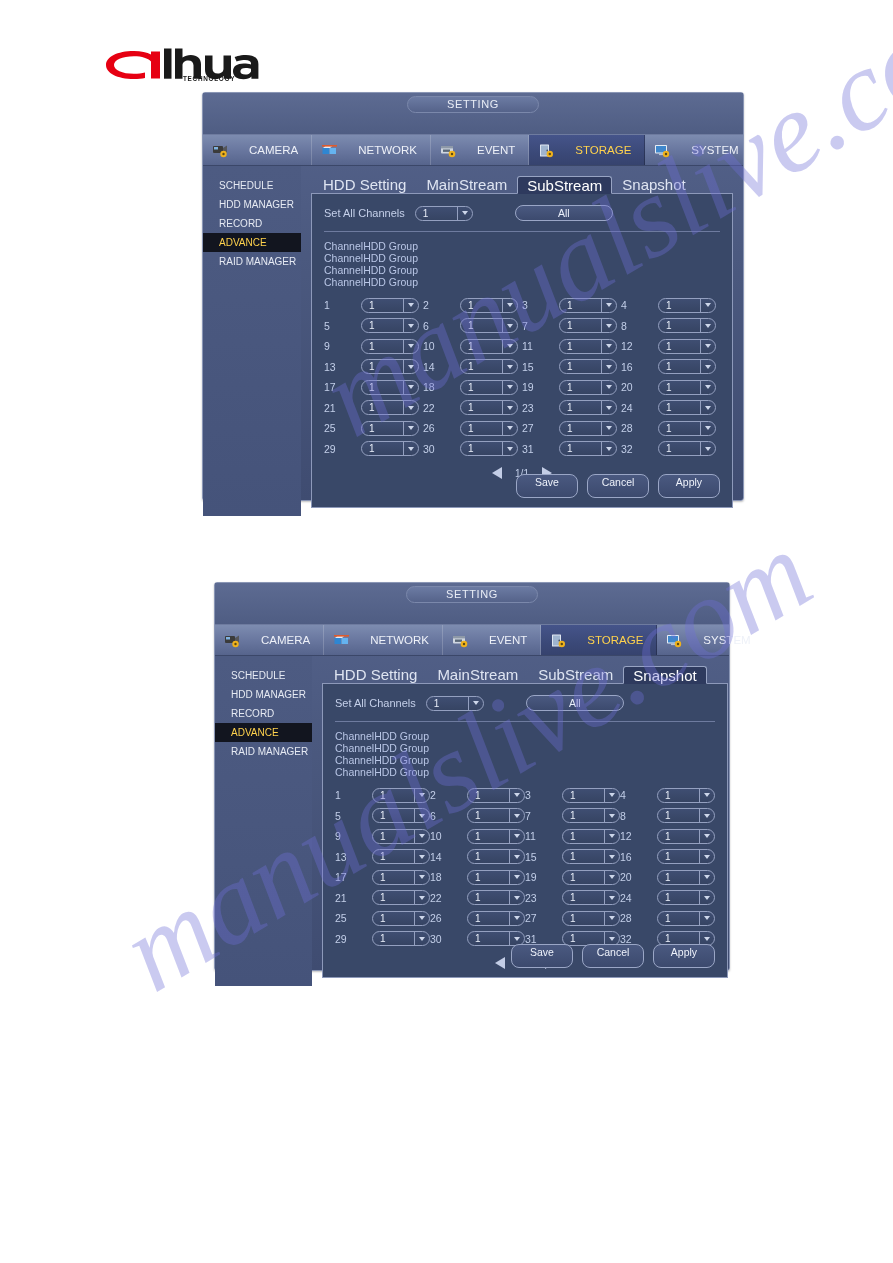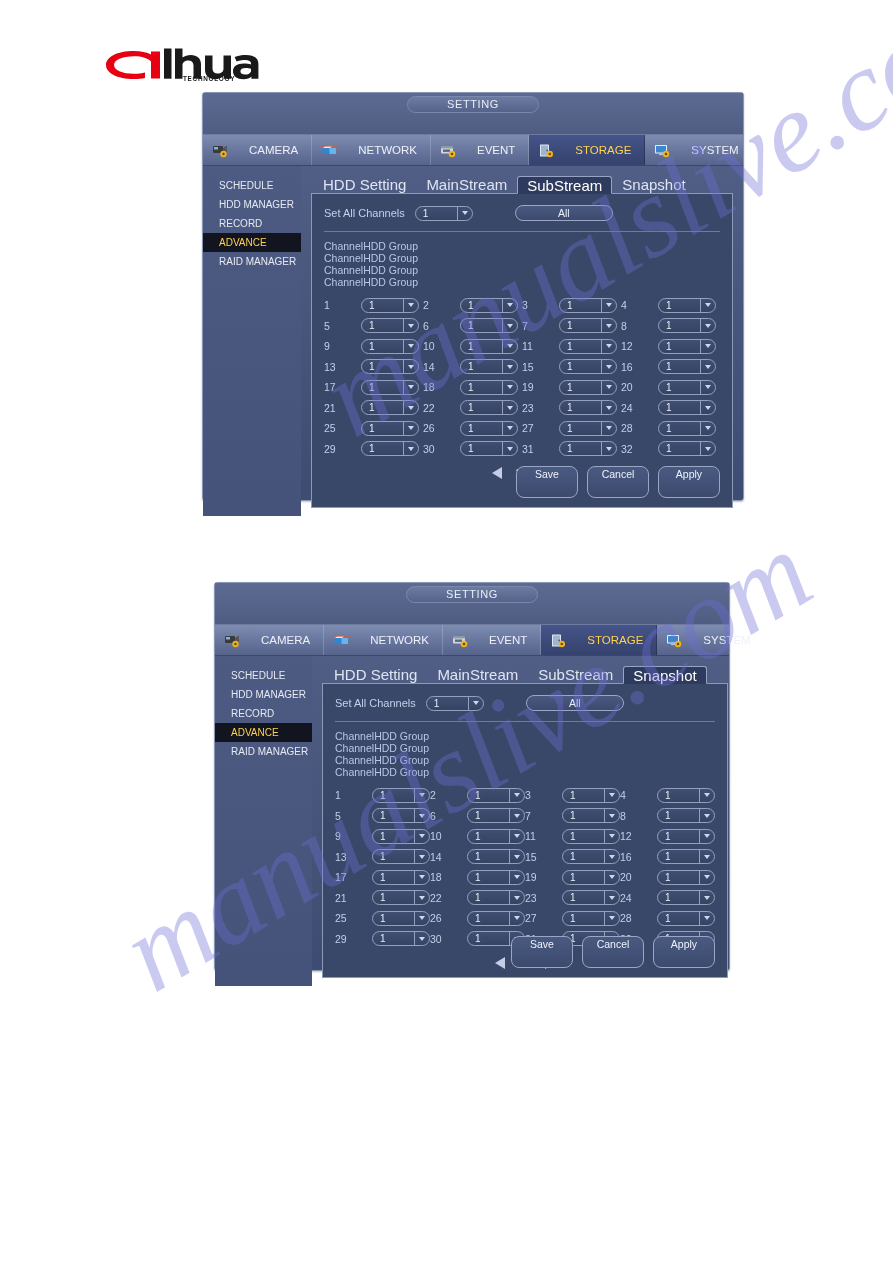--- a/index.html
+++ b/index.html
@@ -294,21 +294,21 @@
   .pg-num { color: #c3cfe9; font-size: 10px; }
 
   
   .footer {
     position: absolute;
     right: 12px; bottom: 9px;
     display: flex;
     gap: 9px;
   }
   .btn {
-    width: 62px; height: 32px;
+    width: 62px; height: 24px;
     border: 1px solid #9aa6c6;
     border-radius: 8px;
     background: linear-gradient(180deg,#4a5980 0%,#3c4a6e 100%);
     color: #eef2fb;
     font-size: 10.5px;
     line-height: 14px;
     text-align: center;
     cursor: default;
   }
 </style>

